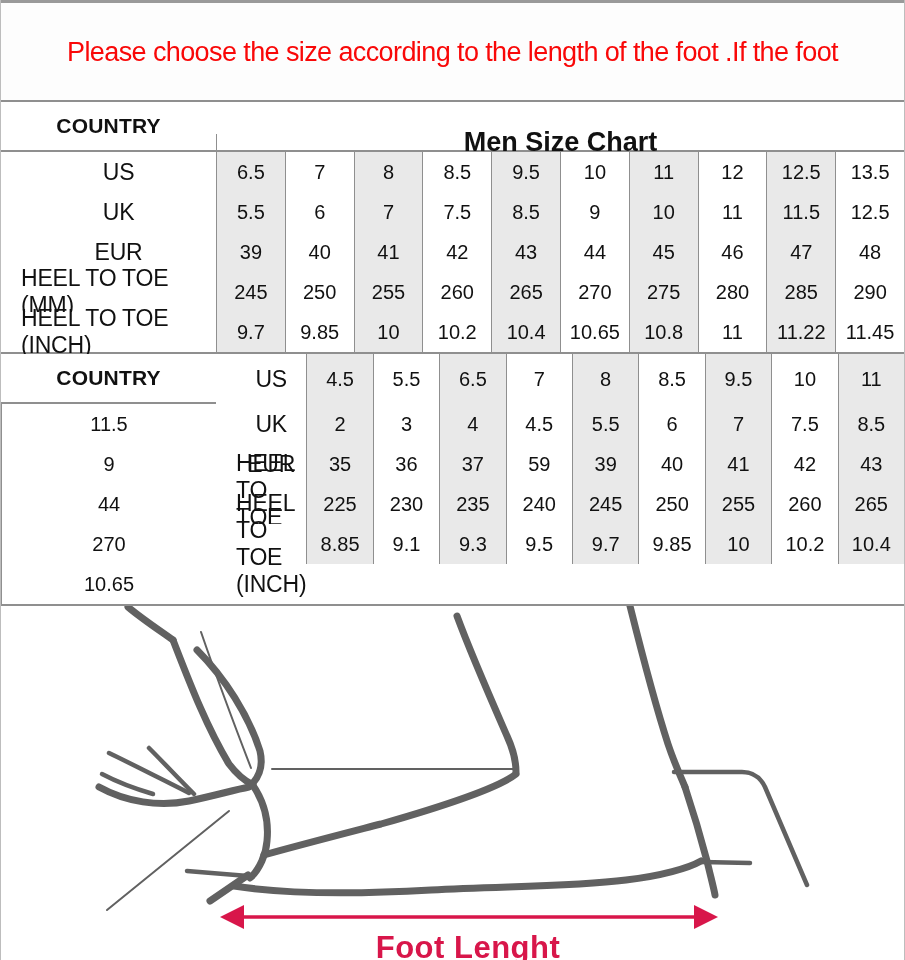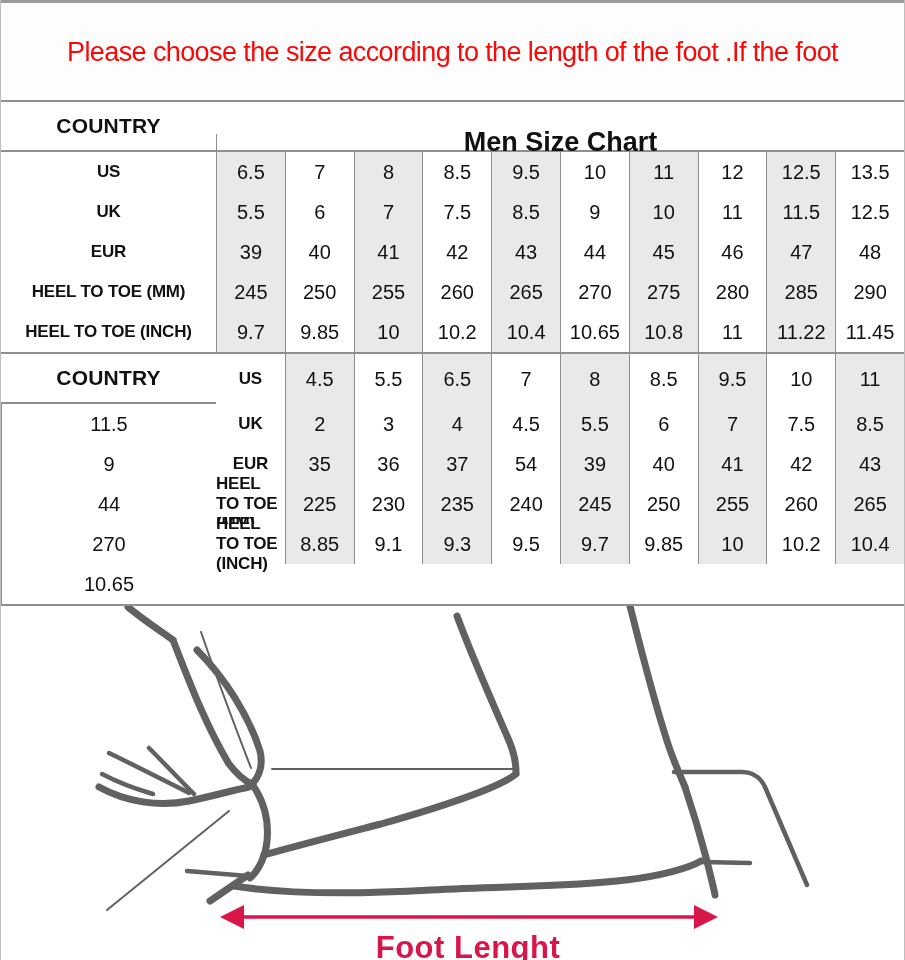--- a/index.html
+++ b/index.html
@@ -42,21 +42,21 @@
     display:flex;align-items:center;justify-content:center;
     font-size:20px;color:#111;background:#fff;
   }
   .cell.vline{border-left:1px solid var(--border);}
   .cell.shaded{background:var(--shade);}
   .cell.country{font-weight:bold;font-size:21px;letter-spacing:0.2px;border-bottom:2px solid var(--border);}
   .cell.title{
     grid-column:2 / 12;font-weight:bold;font-size:27px;
     border-left:1px solid var(--border);border-bottom:2px solid var(--border);margin-top:32px;
   }
-  .cell.rowlabel{font-weight:bold;font-size:17px;letter-spacing:-0.2px;}
+  .cell.rowlabel{font-weight:normal;font-size:23px;letter-spacing:-0.2px;margin-left:20px;}
   
   .diagram{position:relative;width:759px;height:354px;background:#fff;}
   .diagram svg{display:block;}
   .sketch{fill:none;stroke:var(--line-gray);stroke-linecap:round;stroke-linejoin:round;}
   .w-thick{stroke-width:7px;}
   .w-med{stroke-width:4.5px;}
   .w-thin{stroke-width:2px;}
   .arrow-line{stroke:var(--arrow-red);stroke-width:3.5px;}
   .arrow-head{fill:var(--arrow-red);stroke:none;}
   .foot-label{
@@ -155,21 +155,21 @@
       <div class="cell vline shaded">5.5</div>
       <div class="cell vline">6</div>
       <div class="cell vline shaded">7</div>
       <div class="cell vline">7.5</div>
       <div class="cell vline shaded">8.5</div>
       <div class="cell vline">9</div>
       <div class="cell rowlabel">EUR</div>
       <div class="cell vline shaded">35</div>
       <div class="cell vline">36</div>
       <div class="cell vline shaded">37</div>
-      <div class="cell vline">54</div>
+      <div class="cell vline">59</div>
       <div class="cell vline shaded">39</div>
       <div class="cell vline">40</div>
       <div class="cell vline shaded">41</div>
       <div class="cell vline">42</div>
       <div class="cell vline shaded">43</div>
       <div class="cell vline">44</div>
       <div class="cell rowlabel">HEEL TO TOE (MM)</div>
       <div class="cell vline shaded">225</div>
       <div class="cell vline">230</div>
       <div class="cell vline shaded">235</div>

